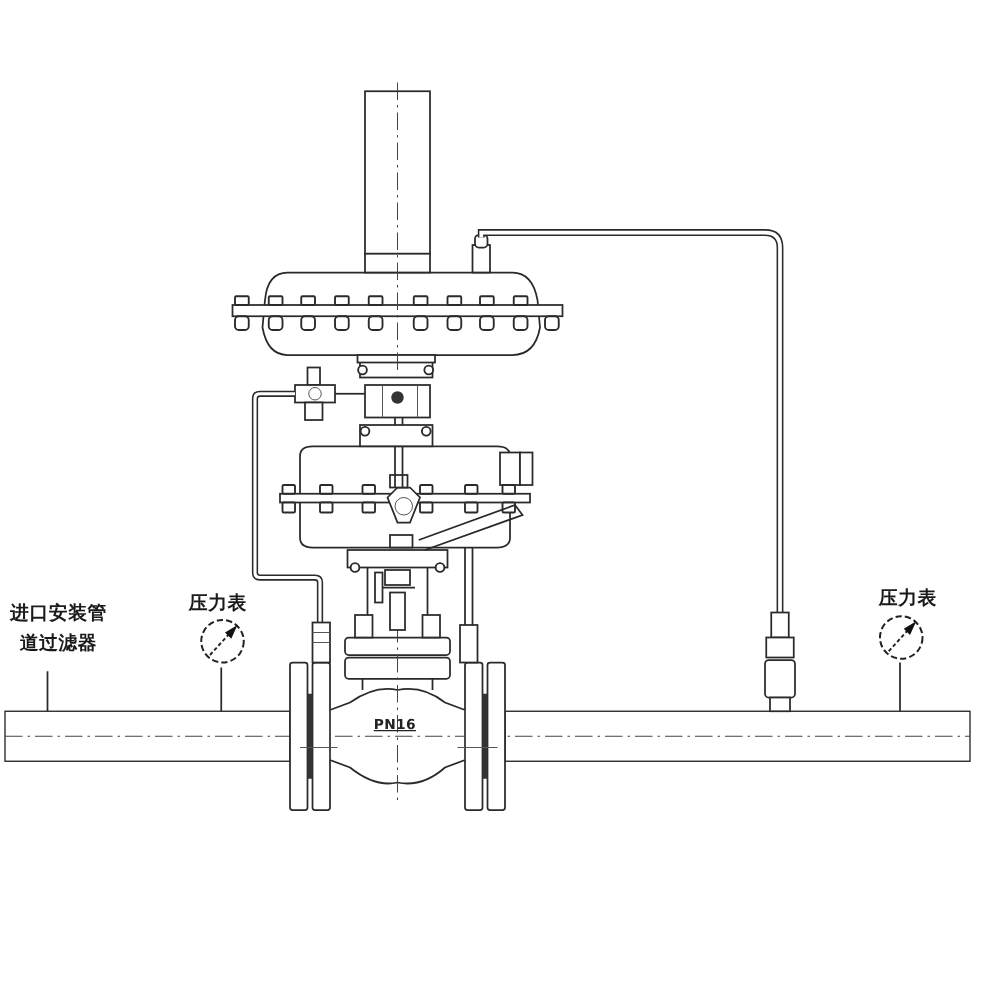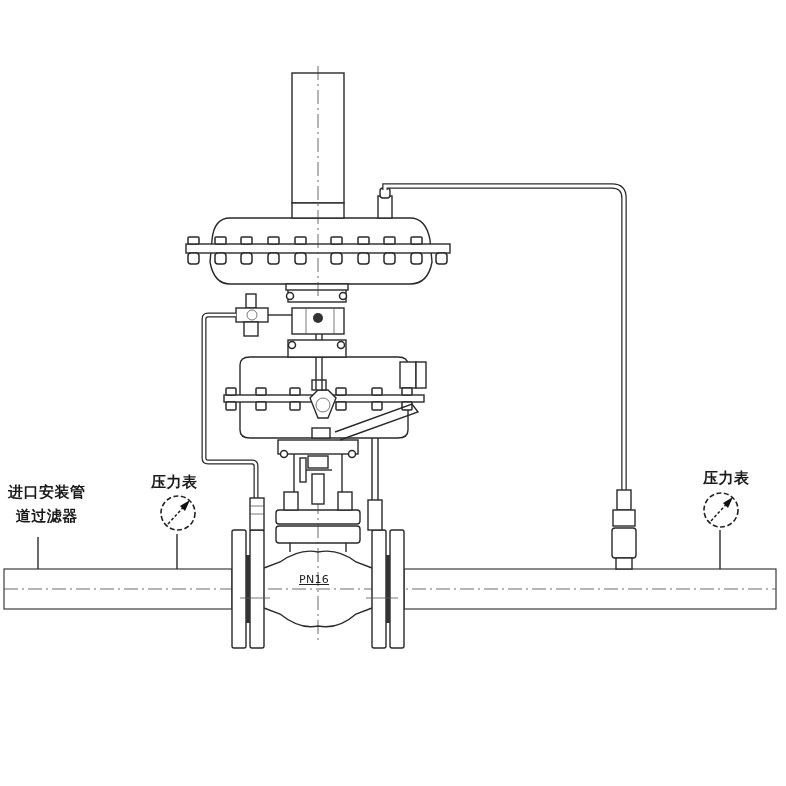--- a/index.html
+++ b/index.html
@@ -184,19 +184,19 @@
   <g>
     <path d="M385 190 L385 186 L612 186 Q624 186 624 198 L624 492" stroke="#2a2a2a" stroke-width="5.5" fill="none"></path>
     <path d="M385 190 L385 186 L612 186 Q624 186 624 198 L624 492" stroke="#fff" stroke-width="3" fill="none"></path>
     <rect class="fillw" x="617" y="490" width="14" height="20"></rect>
     <rect class="fillw" x="613" y="510" width="22" height="16"></rect>
     <rect class="fillw" x="612" y="528" width="24" height="30" rx="3"></rect>
     <rect class="fillw" x="616" y="558" width="16" height="11"></rect>
   </g>
 </svg>
 
-<div class="label" style="left:8px; top:482px;">
+<div class="label" style="left:8px; top:482px;font-family:Liberation Mono, monospace;">
   <div>进口安装管</div>
   <div style="margin-top:4px;text-align:center;">道过滤器</div>
 </div>
 <div class="label" style="left:151px; top:472px;">压力表</div>
 <div class="label" style="left:703px; top:468px;">压力表</div>
-<div class="pn-label" style="left:299px; top:573px;">PN16</div>
+<div class="pn-label" style="left:299px; top:573px;font-weight:bold;">PN16</div>
 
 </body></html>

